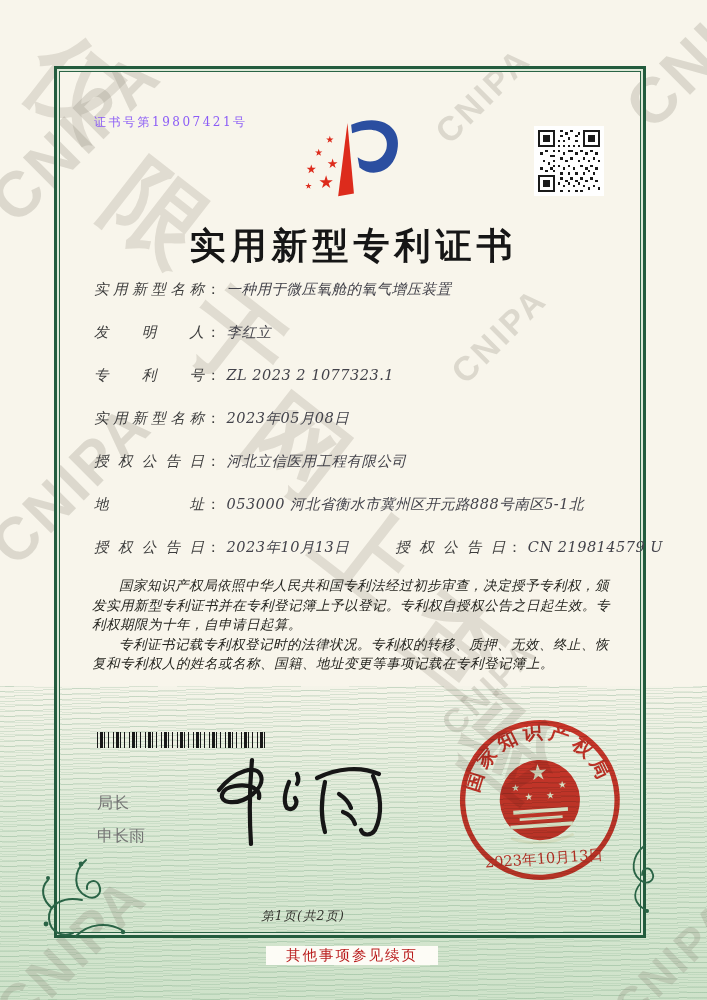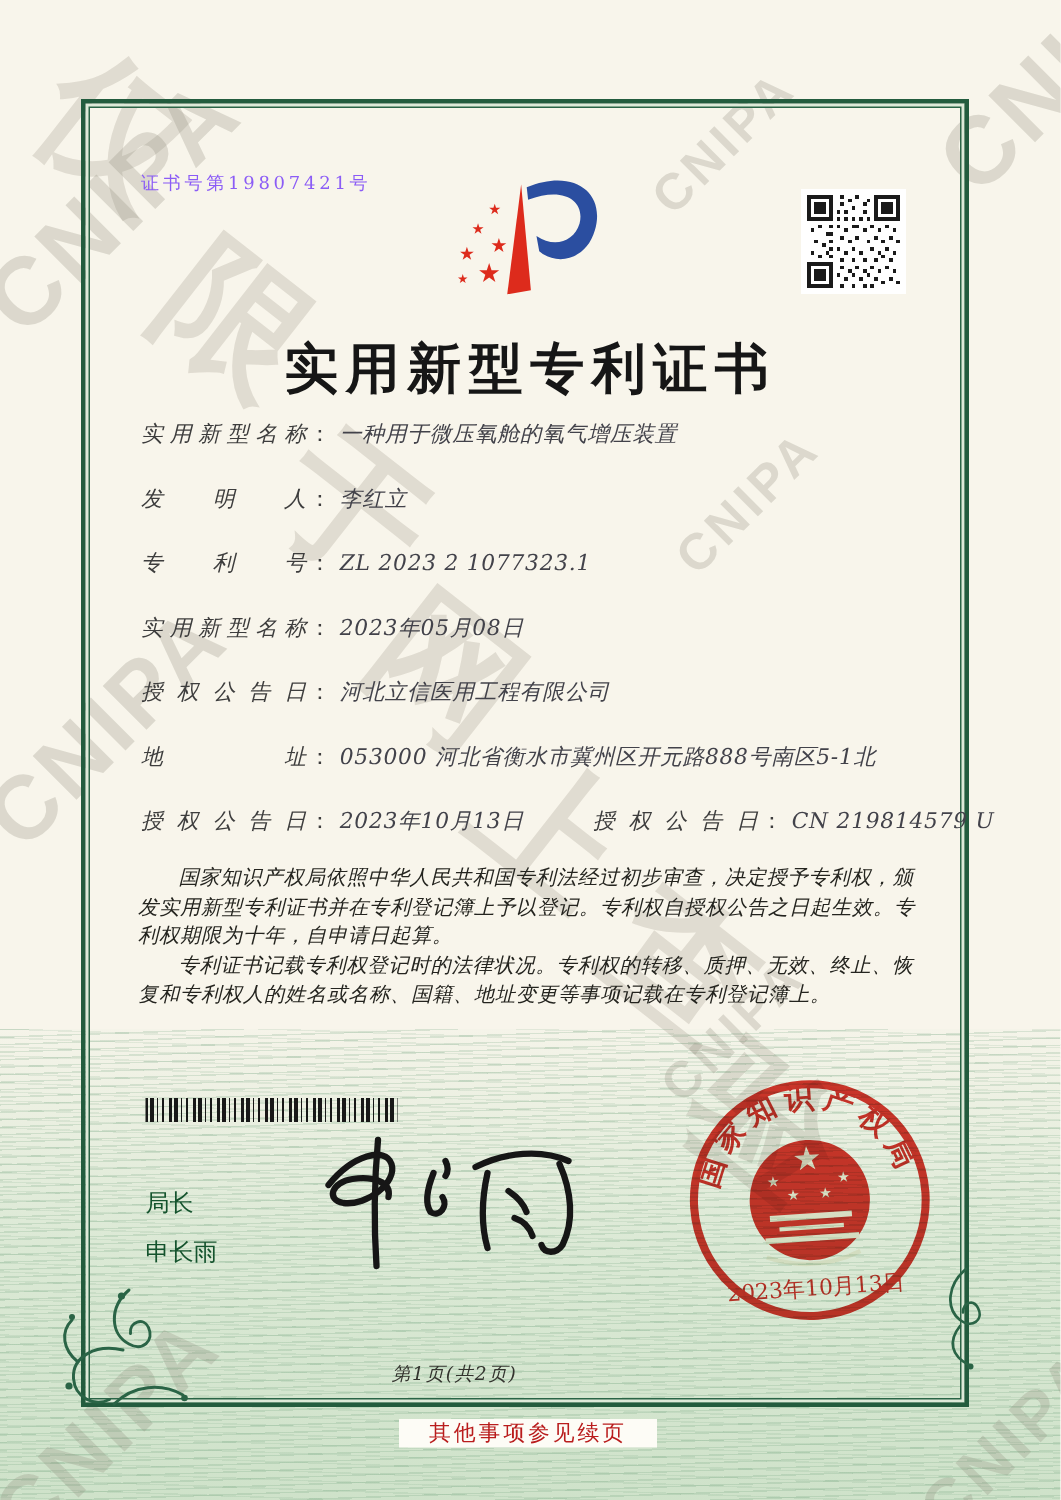--- a/index.html
+++ b/index.html
@@ -40,21 +40,21 @@
   .paras{left:92px;top:576px;width:524px;font-size:13.5px;line-height:19.5px;
          letter-spacing:.5px;color:#24241f;font-style:italic;}
   .paras p{margin:0;text-indent:2em;}
 
   .barcode{left:97px;top:732px;width:168px;height:16px;
     background:repeating-linear-gradient(90deg,#181818 0 1.5px,transparent 1.5px 3px,
       #181818 3px 6px,transparent 6px 7.5px,#181818 7.5px 8.5px,transparent 8.5px 11px,
       #181818 11px 12.5px,transparent 12.5px 16px);}
 
   .director{left:97px;top:786px;font-family:"Liberation Sans","DejaVu Sans",sans-serif;
-            font-size:16px;color:#14532d;line-height:33px;}
+            font-size:16px;color:#737373;line-height:33px;}
   .sig-svg{left:205px;top:752px;z-index:5;}
 
   .seal{left:452px;top:714px;z-index:6;transform:rotate(-4deg);opacity:.93;mix-blend-mode:multiply;}
 
   .page-no{left:0;top:908px;width:606px;text-align:center;font-size:12.5px;
            letter-spacing:1px;color:#33332e;font-style:italic;}
   .foot-note{left:266px;top:946px;background:#fdfcf6;padding:0 20px;z-index:5;
              font-size:14.5px;letter-spacing:2px;color:#b91c1c;}
 
   .logo{left:292px;top:110px;}

